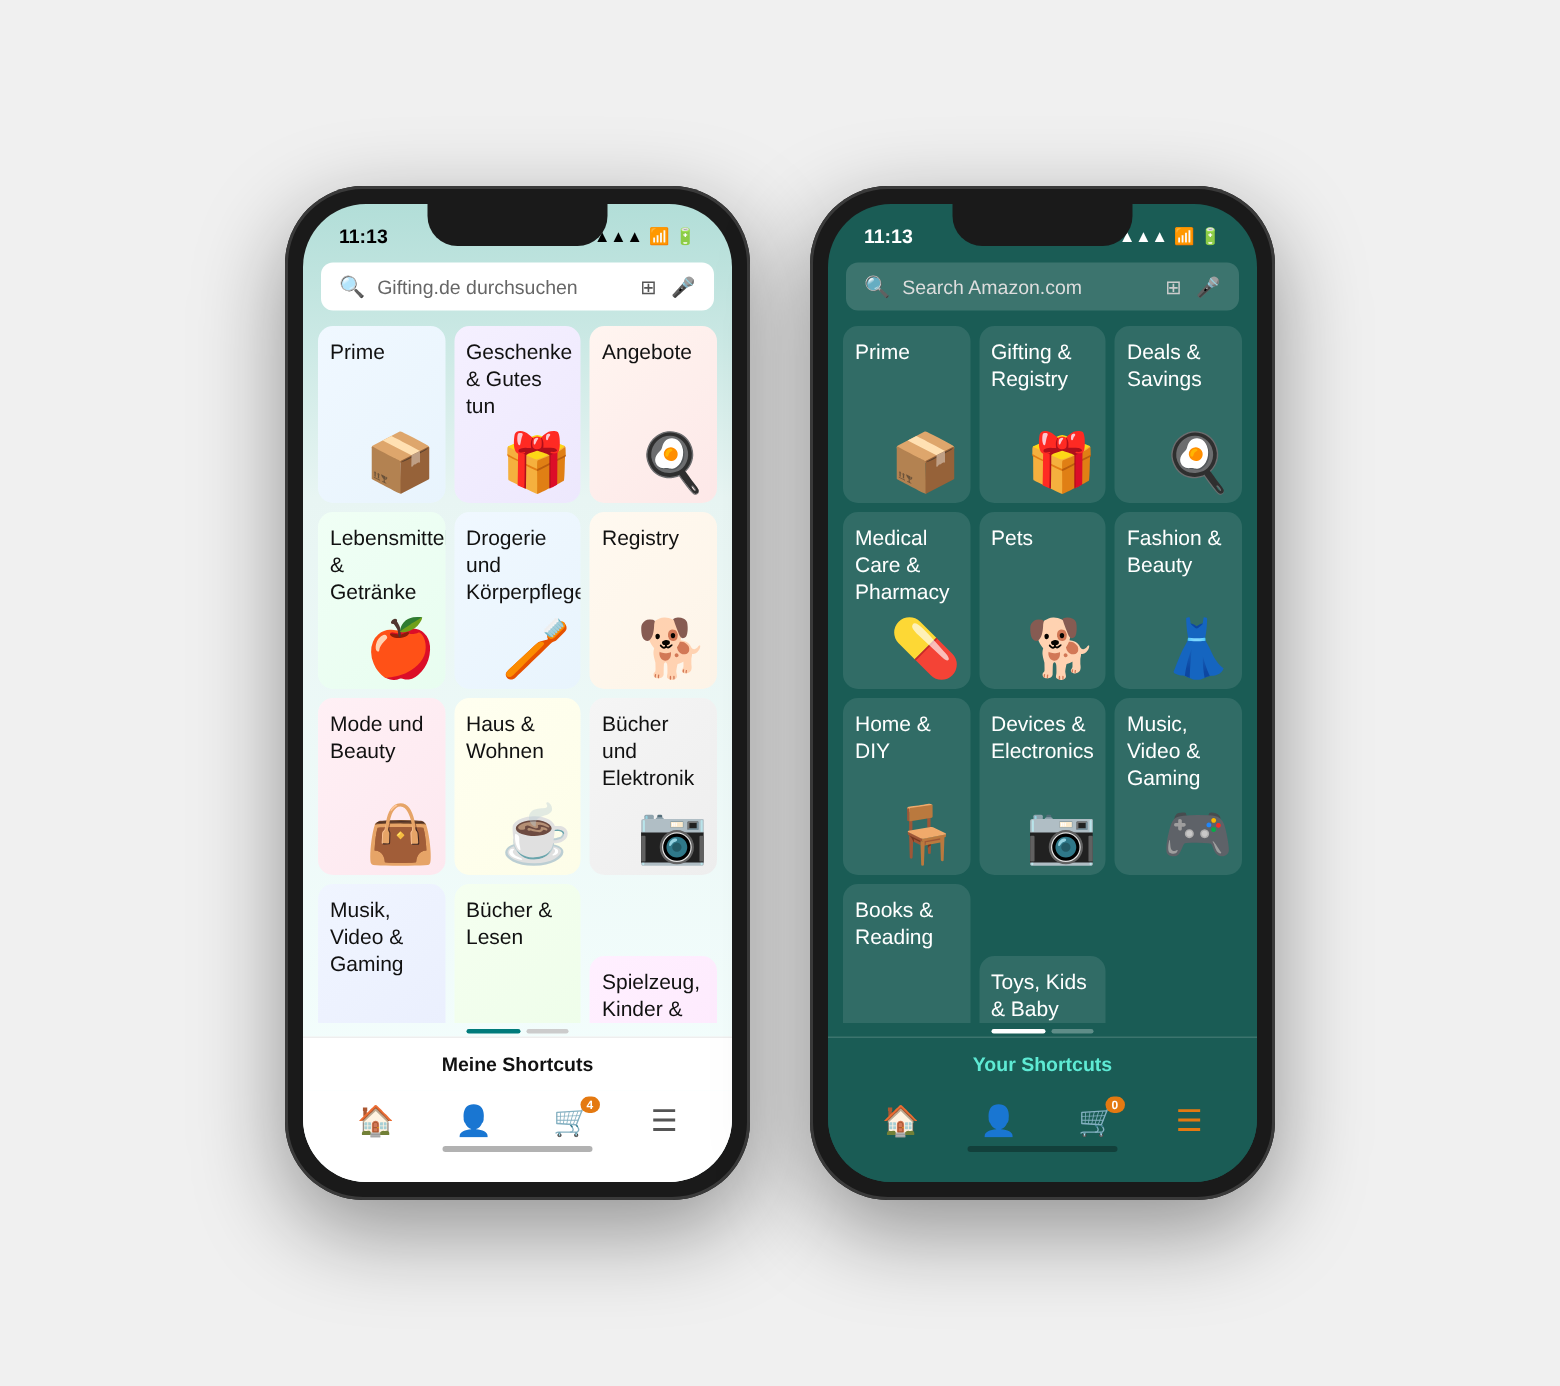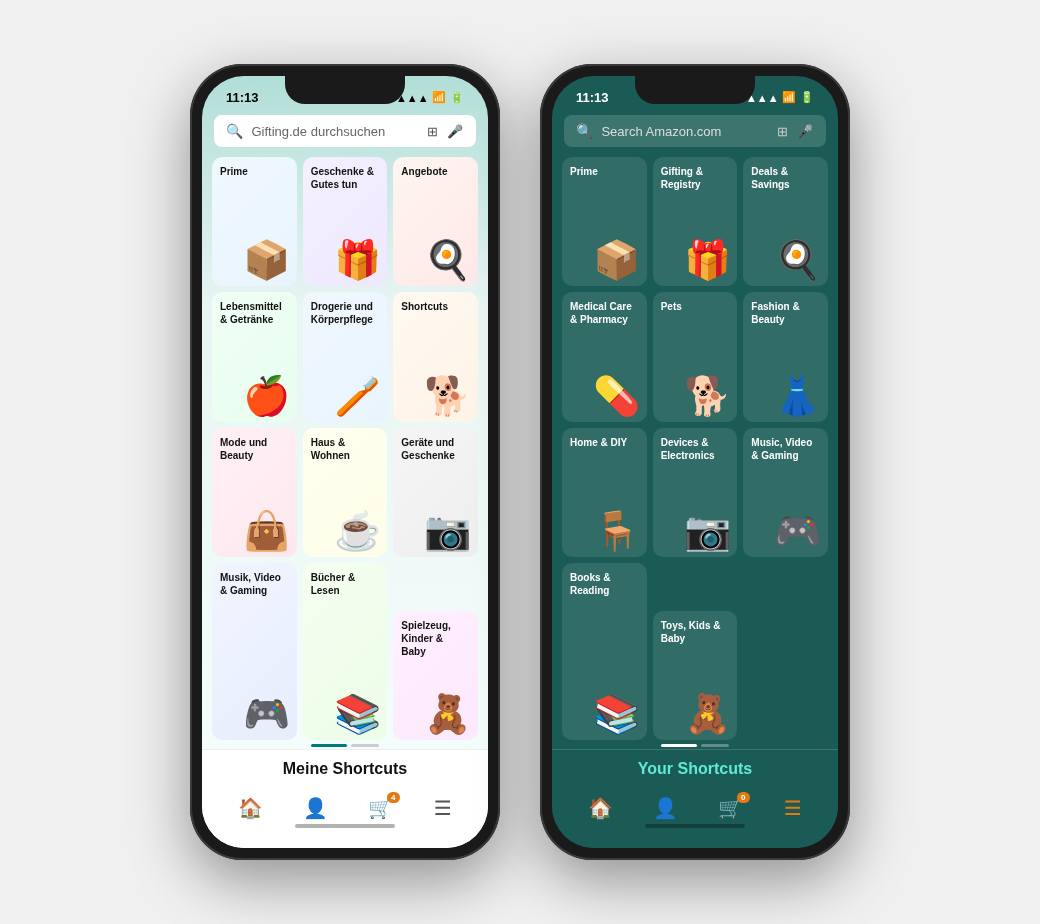--- a/index.html
+++ b/index.html
@@ -10,21 +10,21 @@
       display: flex;
       align-items: center;
       justify-content: center;
       gap: 40px;
       font-family: -apple-system, BlinkMacSystemFont, 'Segoe UI', sans-serif;
     }
 
     
     .phone {
       width: 310px;
-      height: 796px;
+      height: 676px;
       border-radius: 52px;
       background: #1a1a1a;
       padding: 12px;
       box-shadow: 0 20px 60px rgba(0,0,0,0.4), inset 0 0 0 2px #3a3a3a;
       position: relative;
       display: flex;
       flex-direction: column;
     }
     .phone-screen {
       flex: 1;
@@ -119,22 +119,22 @@
       border-radius: 10px;
       padding: 8px;
       display: flex;
       flex-direction: column;
       min-height: 118px;
       overflow: hidden;
       position: relative;
     }
     .phone-dark .category-card { background: rgba(255,255,255,0.12); }
     .category-label {
-      font-size: 10px;
-      font-weight: 700;
+      font-size: 14px;
+      font-weight: 400;
       color: #111;
       line-height: 1.3;
       margin-bottom: 4px;
     }
     .phone-dark .category-label { color: #fff; }
     .category-image {
       flex: 1;
       display: flex;
       align-items: flex-end;
       justify-content: flex-end;
@@ -151,21 +151,21 @@
 
     
     .shortcuts-section {
       background: #fff;
       padding: 10px 12px 4px;
       border-top: 1px solid #eee;
       text-align: center;
     }
     .phone-dark .shortcuts-section { background: #1a5c55; border-top: 1px solid rgba(255,255,255,0.15); }
     .shortcuts-title {
-      font-size: 16px;
+      font-size: 13px;
       font-weight: 700;
       color: #111;
       margin-bottom: 6px;
     }
     .phone-dark .shortcuts-title { color: #5eead4; }
 
     
     .bottom-nav {
       display: flex;
       justify-content: space-around;
@@ -294,39 +294,39 @@
             <span class="cat-emoji">🍎</span>
           </div>
         </div>
         <div class="category-card cat-medical">
           <div class="category-label">Drogerie und Körperpflege</div>
           <div class="category-image">
             <span class="cat-emoji">🪥</span>
           </div>
         </div>
         <div class="category-card cat-pets">
-          <div class="category-label">Shortcuts</div>
+          <div class="category-label">Registry</div>
           <div class="category-image">
             <span class="cat-emoji">🐕</span>
           </div>
         </div>
         <div class="category-card cat-fashion">
           <div class="category-label">Mode und Beauty</div>
           <div class="category-image">
             <span class="cat-emoji">👜</span>
           </div>
         </div>
         <div class="category-card cat-home">
           <div class="category-label">Haus &amp; Wohnen</div>
           <div class="category-image">
             <span class="cat-emoji">☕</span>
           </div>
         </div>
         <div class="category-card cat-devices">
-          <div class="category-label">Geräte und Geschenke</div>
+          <div class="category-label">Bücher und Elektronik</div>
           <div class="category-image">
             <span class="cat-emoji">📷</span>
           </div>
         </div>
         <div class="category-card cat-music">
           <div class="category-label">Musik, Video &amp; Gaming</div>
           <div class="category-image">
             <span class="cat-emoji">🎮</span>
           </div>
         </div>

